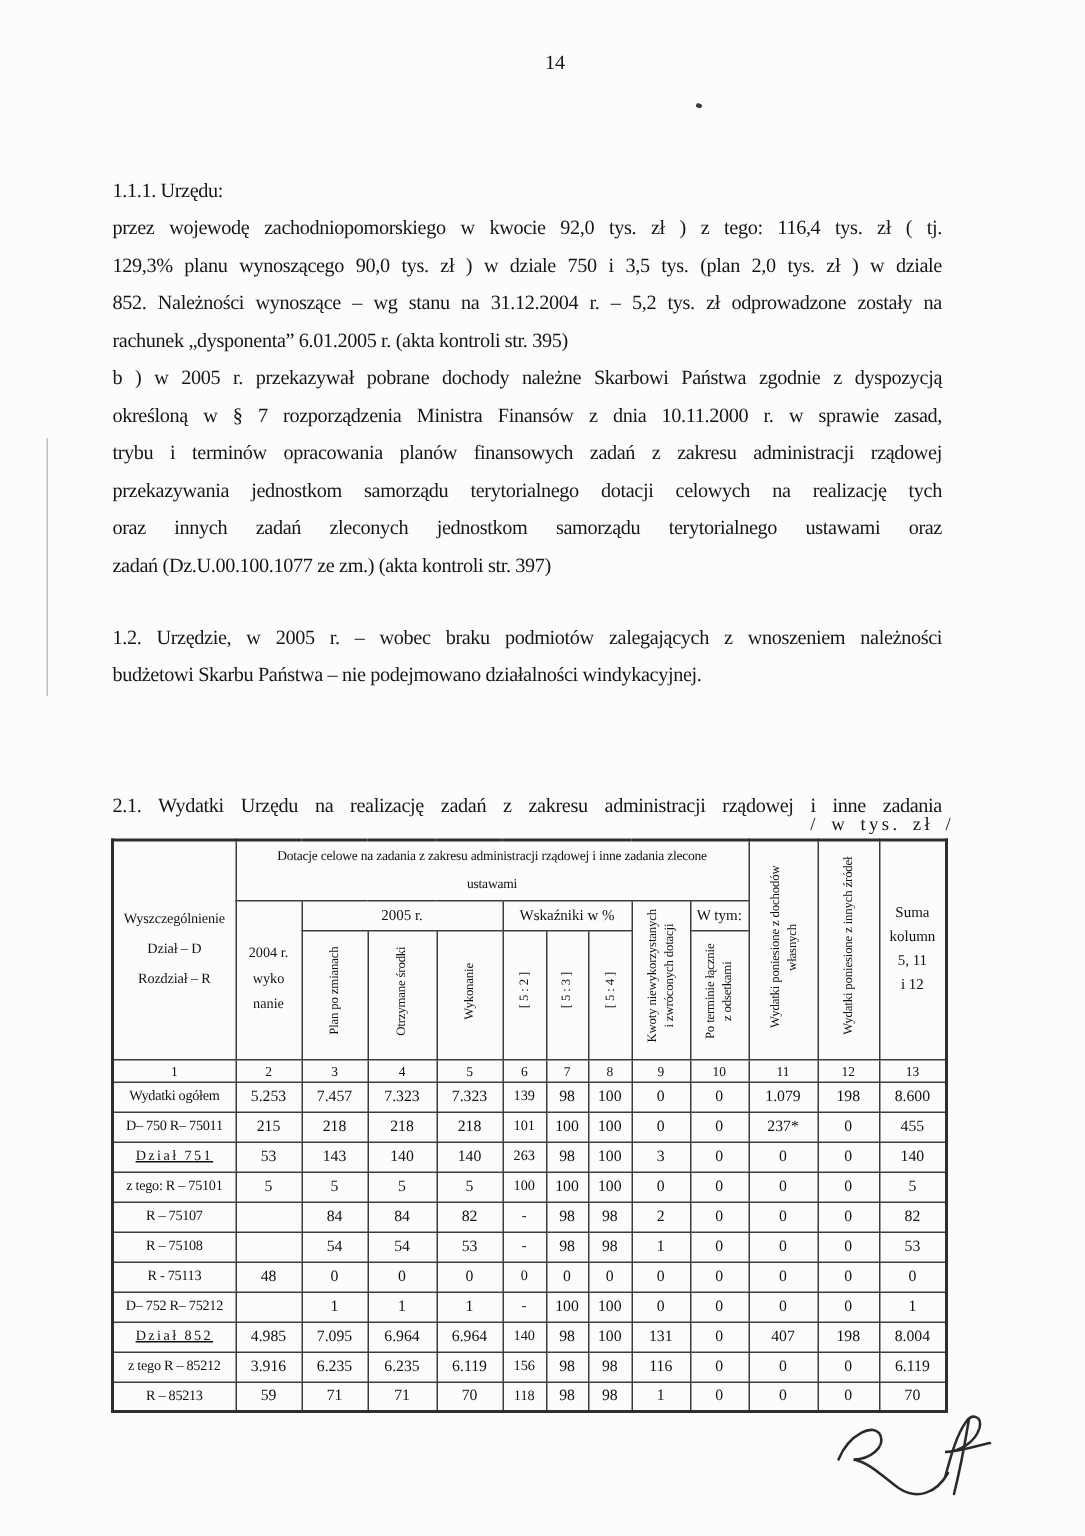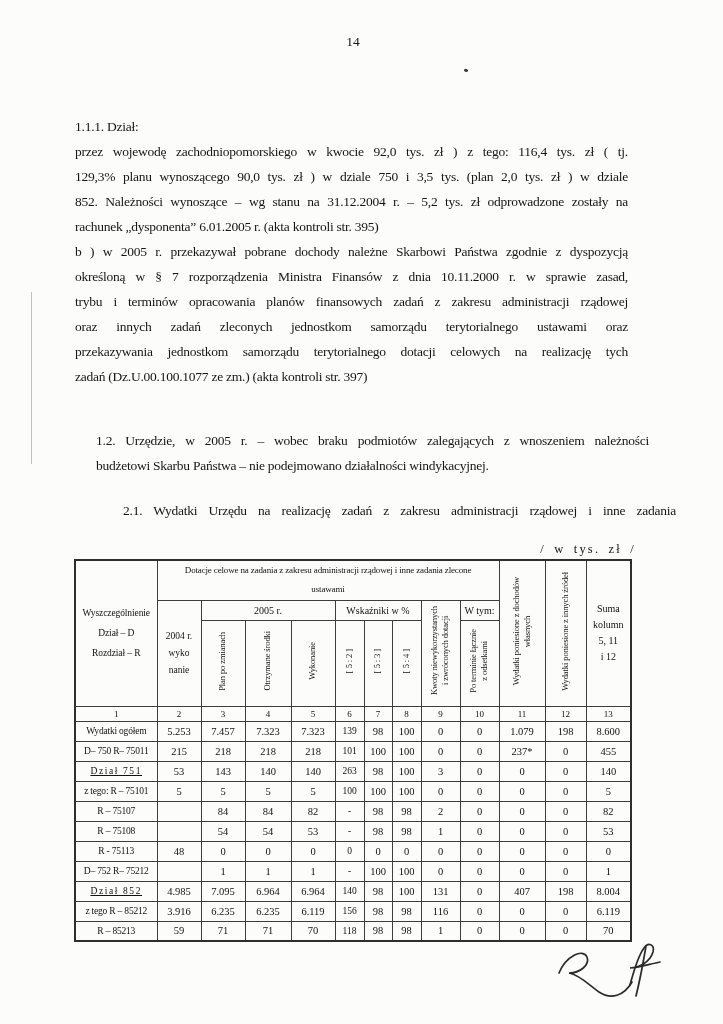--- a/index.html
+++ b/index.html
@@ -5,25 +5,25 @@
   html,body { margin:0; padding:0; }
   body {
     width:723px; height:1024px; position:relative; overflow:hidden;
     background:#fcfcfa;
     font-family:"Liberation Serif","DejaVu Serif",serif;
     color:#161616;
   }
   .abs { position:absolute; }
 
   
-  #page-num { top:34px; left:0; width:706px; text-align:center; font-size:13.5px; }
+  #page-num { top:34px; left:0; width:706px; text-align:center; font-size:13.5px;padding-left:17px; }
   .textcol { left:75px; width:553px; font-size:13.5px; letter-spacing:-0.25px; line-height:25px; }
   #main-text { top:114px; }
-  #sec-12 { top:428px;margin-left:21px; }
-  #sec-21 { top:498px;margin-left:48px; }
+  #sec-12 { top:412px; }
+  #sec-21 { top:524px; }
   .tl { white-space:nowrap; text-align:justify; text-align-last:justify; overflow:visible; }
   .tl.last { text-align-last:left; }
   #units-note { top:542px; left:75px; width:561px; text-align:right;
     font-size:12.5px; letter-spacing:2.2px; word-spacing:3px; }
 
   
   #margin-mark { left:31px; top:292px; height:172px; width:0;
     border-left:1.4px solid rgba(120,120,120,.45); }
   
   #ink-dot { left:464px; top:69px; width:4px; height:3px; background:#3a3a3a;
@@ -65,30 +65,30 @@
   #signature path { fill:none; stroke:#2b2b2b; stroke-width:1.7; stroke-linecap:round; }
 </style>
 </head>
 <body>
 
 <div class="abs" id="page-num">14</div>
 <div class="abs" id="ink-dot"></div>
 <div class="abs" id="margin-mark"></div>
 
 <div class="abs textcol" id="main-text">
-  <div class="tl last">1.1.1.  Dział:</div>
+  <div class="tl last">1.1.1.  Urzędu:</div>
   <div class="tl">przez wojewodę zachodniopomorskiego w kwocie 92,0 tys. zł ) z tego: 116,4 tys. zł ( tj.</div>
   <div class="tl">129,3% planu wynoszącego 90,0 tys. zł ) w dziale 750 i 3,5 tys. (plan 2,0 tys. zł ) w dziale</div>
   <div class="tl">852. Należności wynoszące – wg stanu na 31.12.2004 r. – 5,2 tys. zł odprowadzone zostały na</div>
   <div class="tl last">rachunek „dysponenta” 6.01.2005 r. (akta kontroli str. 395)</div>
   <div class="tl">b ) w 2005 r. przekazywał pobrane dochody należne Skarbowi Państwa zgodnie z dyspozycją</div>
   <div class="tl">określoną w § 7 rozporządzenia Ministra Finansów z dnia 10.11.2000 r. w sprawie zasad,</div>
   <div class="tl">trybu i terminów opracowania planów finansowych zadań z zakresu administracji rządowej</div>
+  <div class="tl">przekazywania jednostkom samorządu terytorialnego dotacji celowych na realizację tych</div>
   <div class="tl">oraz innych zadań zleconych jednostkom samorządu terytorialnego ustawami oraz</div>
-  <div class="tl">przekazywania jednostkom samorządu terytorialnego dotacji celowych na realizację tych</div>
   <div class="tl last">zadań (Dz.U.00.100.1077 ze zm.) (akta kontroli str. 397)</div>
 </div>
 
 <div class="abs textcol" id="sec-12">
   <div class="tl">1.2. Urzędzie, w 2005 r. – wobec braku podmiotów zalegających z wnoszeniem należności</div>
   <div class="tl last">budżetowi Skarbu Państwa – nie podejmowano działalności windykacyjnej.</div>
 </div>
 
 <div class="abs textcol" id="sec-21">
   <div class="tl">2.1.  Wydatki Urzędu na realizację zadań z zakresu administracji rządowej i inne zadania</div>

